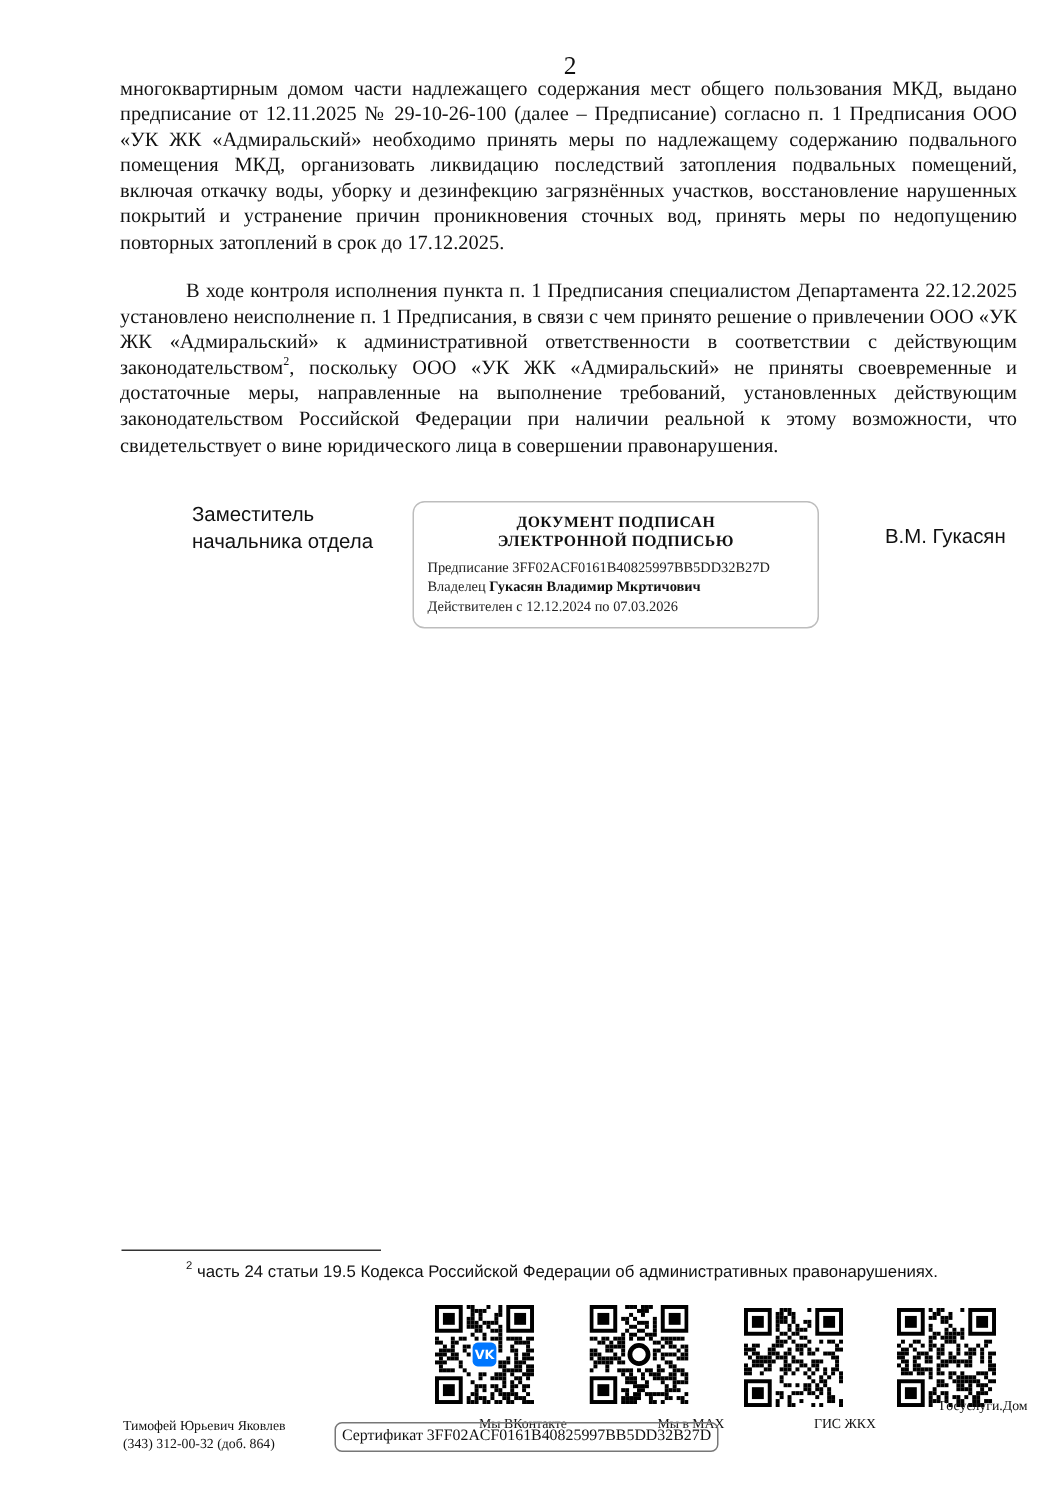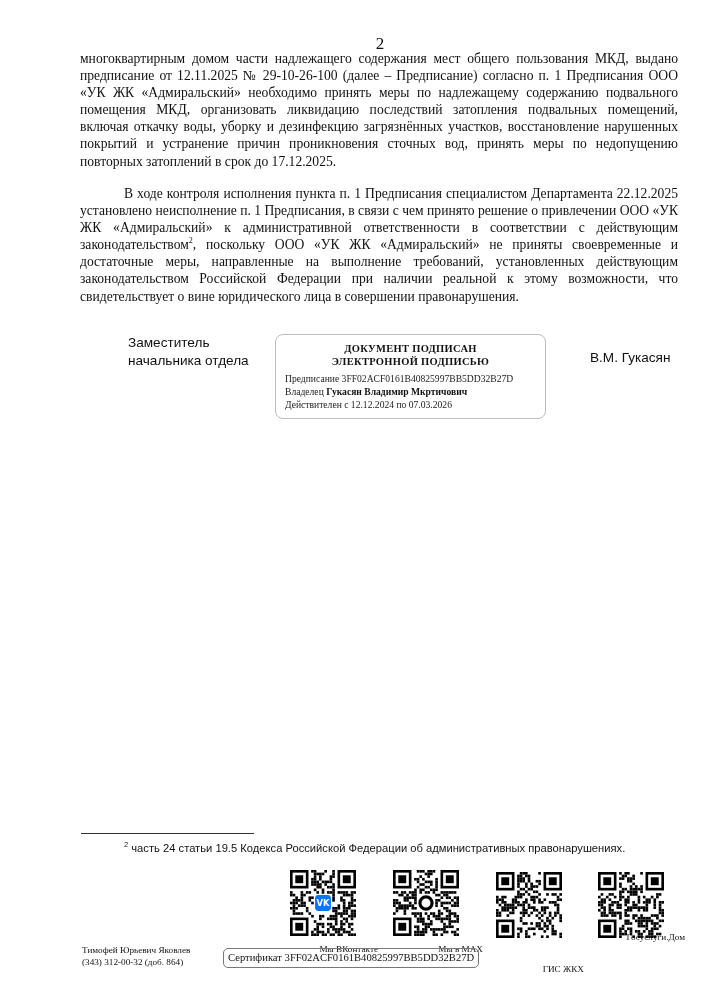--- a/index.html
+++ b/index.html
@@ -30,21 +30,21 @@
   .footnote sup { font-size: 7.5px; }
 
   .qr { position: absolute; width: 66px; height: 66px; }
   #qr-vk { left: 290px; top: 870px; }
   #qr-max { left: 393px; top: 870px; }
   #qr-gis { left: 496px; top: 872px; }
   #qr-gos { left: 598px; top: 872px; }
   .qr-label { position: absolute; font-size: 9.2px; text-align: right; width: 110px; }
   #lbl-vk { left: 268px; top: 944px; }
   #lbl-max { left: 373px; top: 944px; }
-  #lbl-gis { left: 474px; top: 944px; margin-top: 20px; }
+  #lbl-gis { left: 474px; top: 944px; }
   #lbl-gos { left: 575px; top: 932px; }
 
   .contact { position: absolute; left: 82px; top: 944px; font-size: 9.2px; line-height: 12px; }
   .cert-bottom { position: absolute; left: 223px; top: 948px; height: 18px; padding: 0 4px; border: 1px solid #777; border-radius: 5px; font-size: 10.6px; line-height: 17px; white-space: nowrap; background: transparent; }
 </style>
 </head>
 <body>
 
 <div class="page">
 

